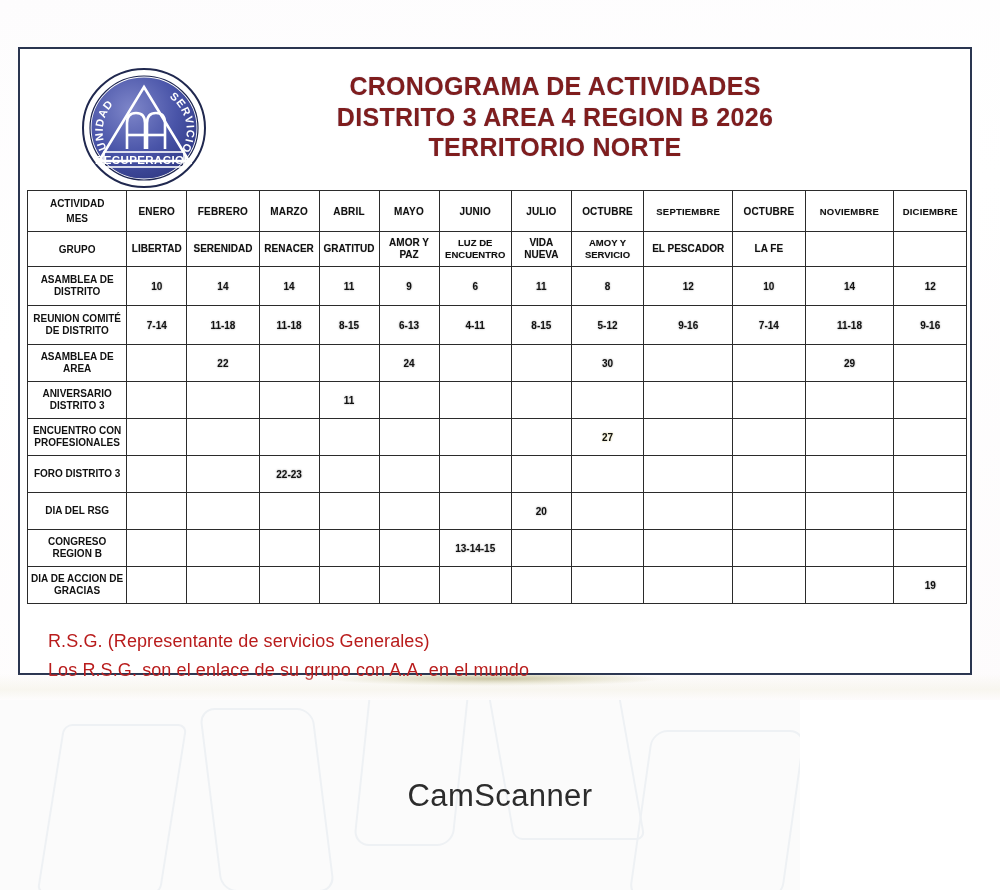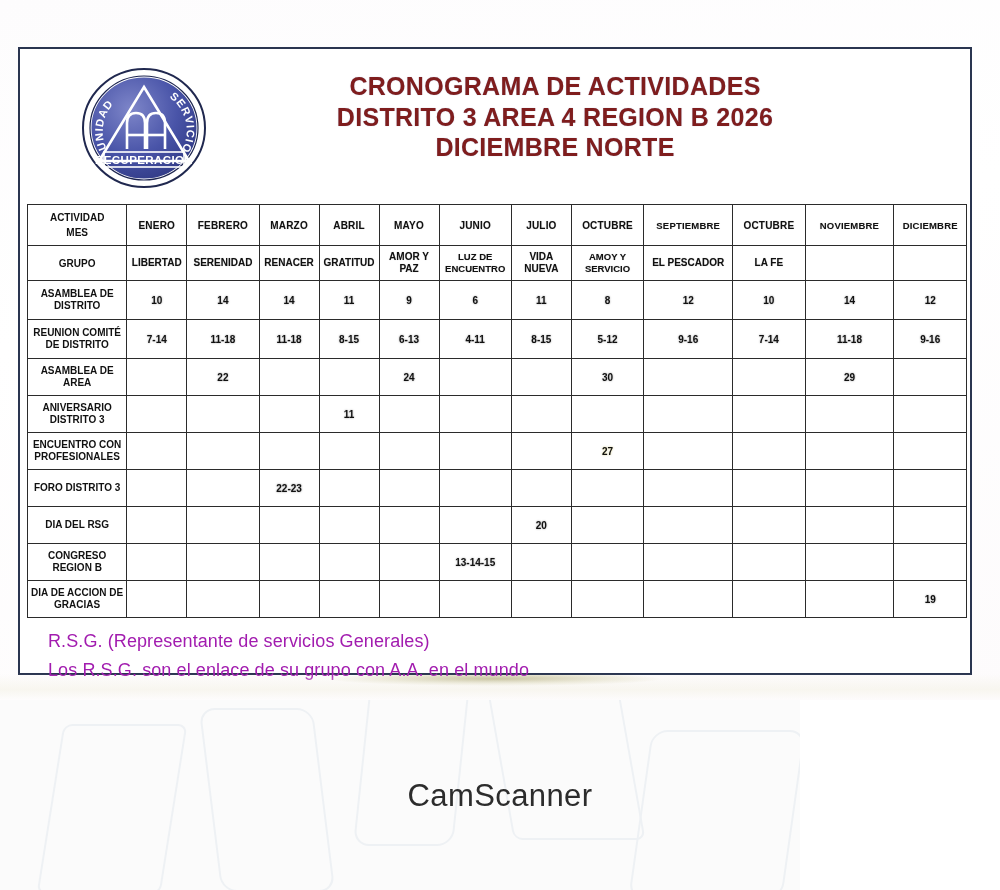--- a/index.html
+++ b/index.html
@@ -46,21 +46,21 @@
     color:#7f1d1d;
     font-weight:bold;
     font-size:25px;
     line-height:1.22;
     letter-spacing:.3px;
     text-shadow:0 0 1px rgba(33,55,140,.35);
   }
   #titleblock div{white-space:nowrap;}
 
   
-  #tablewrap{position:absolute;left:7px;top:155px;width:844px;}
+  #tablewrap{position:absolute;left:7px;top:141px;width:844px;}
   table.sched{
     border-collapse:collapse;
     width:940px;
     table-layout:fixed;
   }
   table.sched td{
     border:1px solid #2b2b2b;
     padding:0;
     text-align:center;
     vertical-align:middle;
@@ -112,21 +112,21 @@
   td.cell-lightblue{background:#1b8fe0;color:#fff;font-size:18px;text-shadow:0 0 2px rgba(0,0,0,.4);}
   td.cell-yellow{background:#f5e416;color:#fffce0;font-size:18px;text-shadow:0 0 2px rgba(170,150,0,.5);}
   td.cell-green{background:#117a3d;color:#fff;font-size:18px;text-shadow:0 0 2px rgba(0,0,0,.45);}
   td.cell-navy{background:#143b92;color:#fff;font-size:18px;text-shadow:0 0 2px rgba(0,0,0,.4);}
   td.cell-pink{background:#ec4aa8;color:#fff;font-size:16px;text-shadow:0 0 2px rgba(0,0,0,.35);}
   td.cell-teal{background:#0f7a70;color:#fff;font-size:18px;text-shadow:0 0 2px rgba(0,0,0,.4);}
 
   
   #notes{
     position:absolute;left:28px;top:578px;width:880px;
-    color:#a21caf;
+    color:#b91c1c;
   }
   #notes div{
     font-size:18px;line-height:1.62;font-weight:normal;letter-spacing:.1px;
   }
 
   
   #cam{
     position:absolute;left:0;top:700px;width:800px;height:190px;
     background:#fbfbfb;overflow:hidden;
   }
@@ -175,21 +175,21 @@
           <path id="arcR" d="M 95 31 A 40 40 0 0 1 109 86" fill="none"></path>
           <text font-family="Liberation Sans, sans-serif" font-size="11" font-weight="bold" fill="#ffffff" letter-spacing="1">
             <textPath href="#arcR" startOffset="4%">SERVICIO</textPath>
           </text>
         </svg>
       </div>
 
       <div id="titleblock">
         <div>CRONOGRAMA DE ACTIVIDADES</div>
         <div>DISTRITO 3 AREA 4 REGION B 2026</div>
-        <div>DICIEMBRE NORTE</div>
+        <div>TERRITORIO NORTE</div>
       </div>
     </div>
 
     <div id="tablewrap">
       <table class="sched">
         <colgroup>
           <col class="c-label">
             <col class="c-m">
             <col class="c-wide">
             <col class="c-m">

